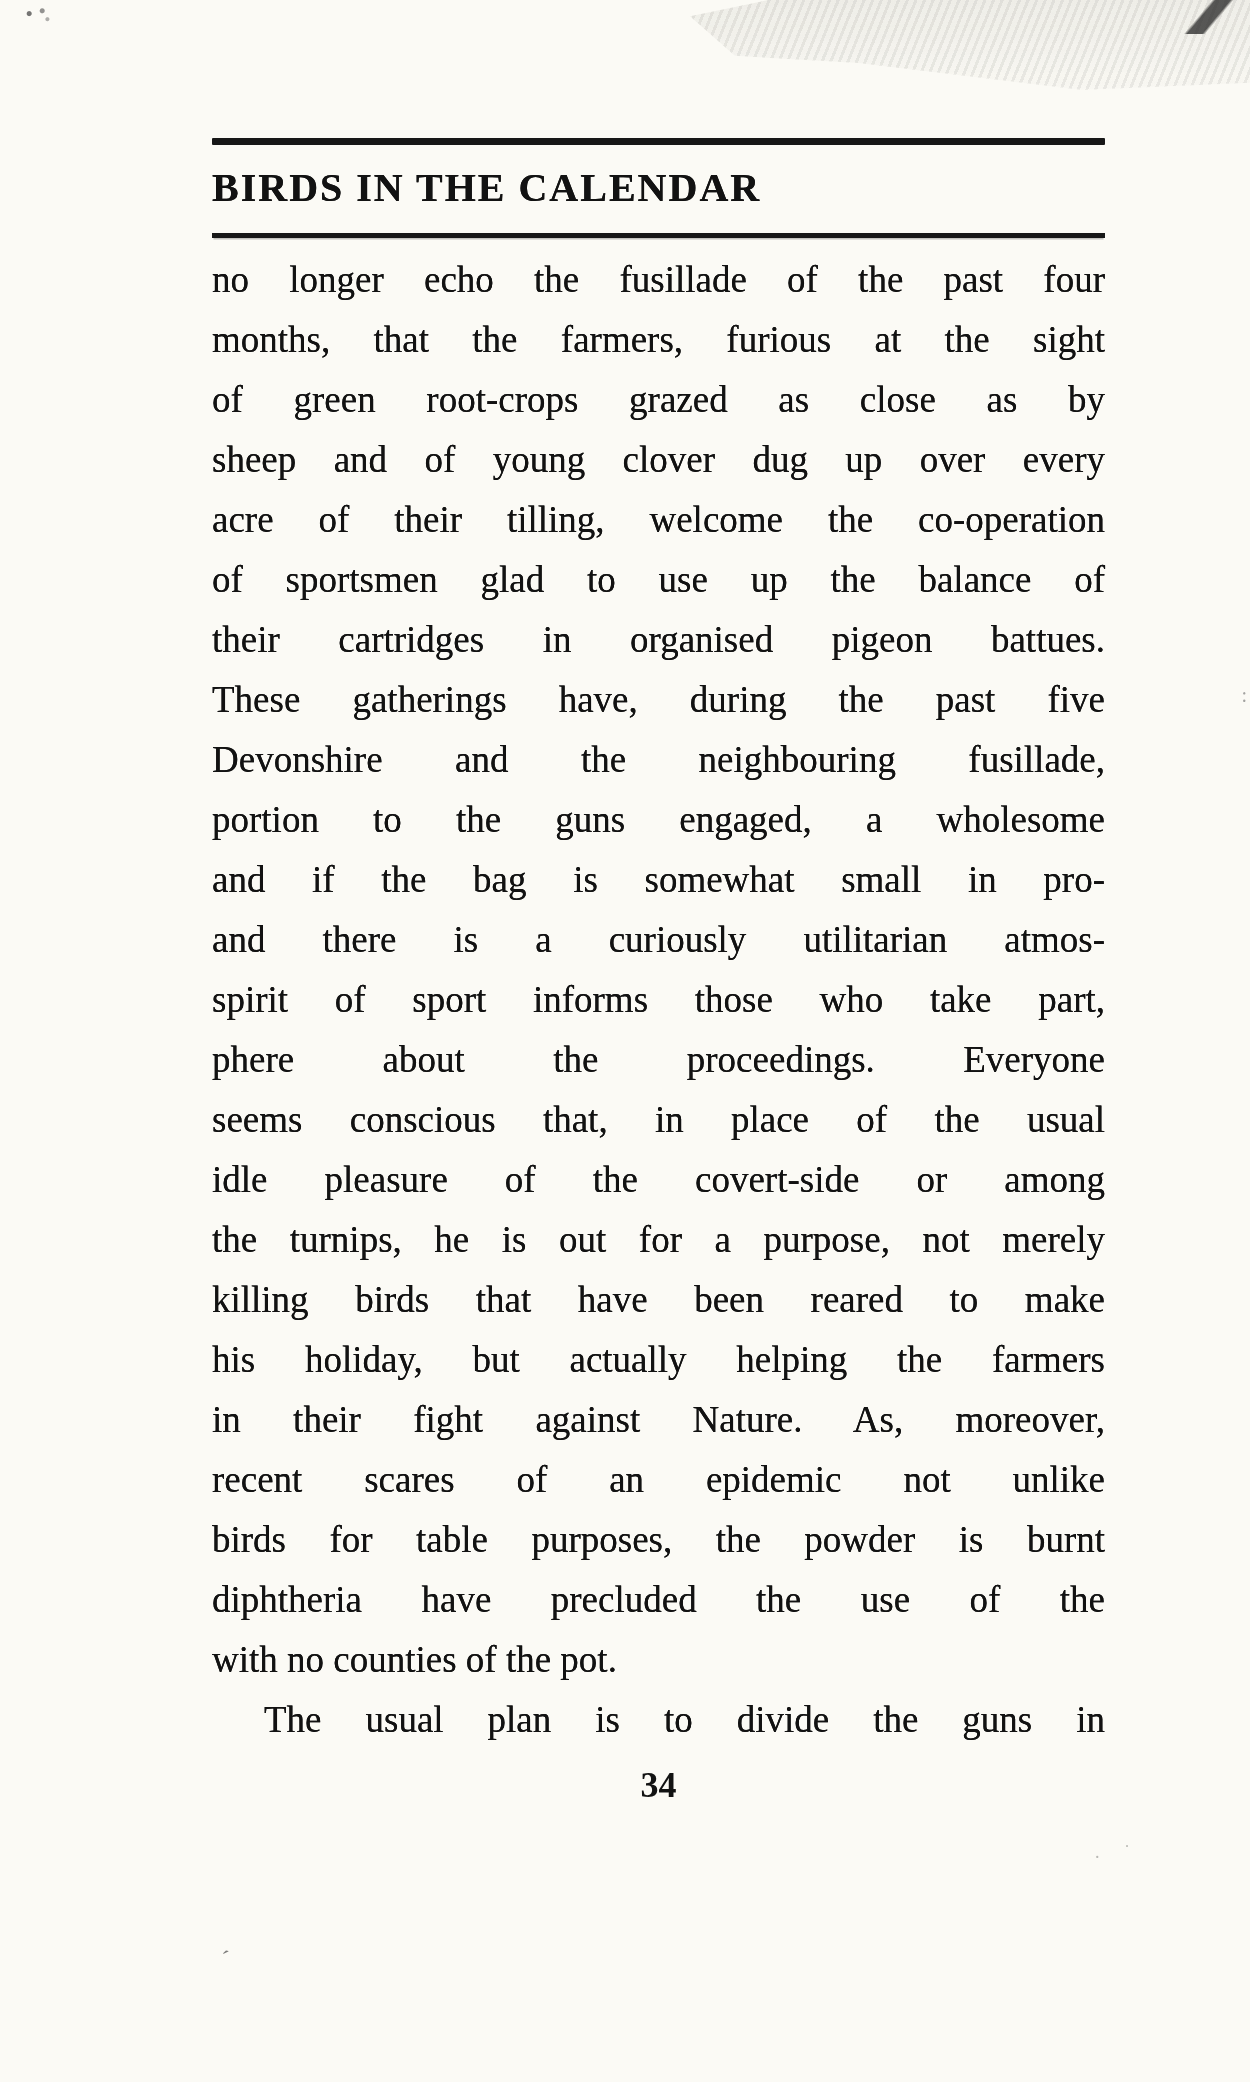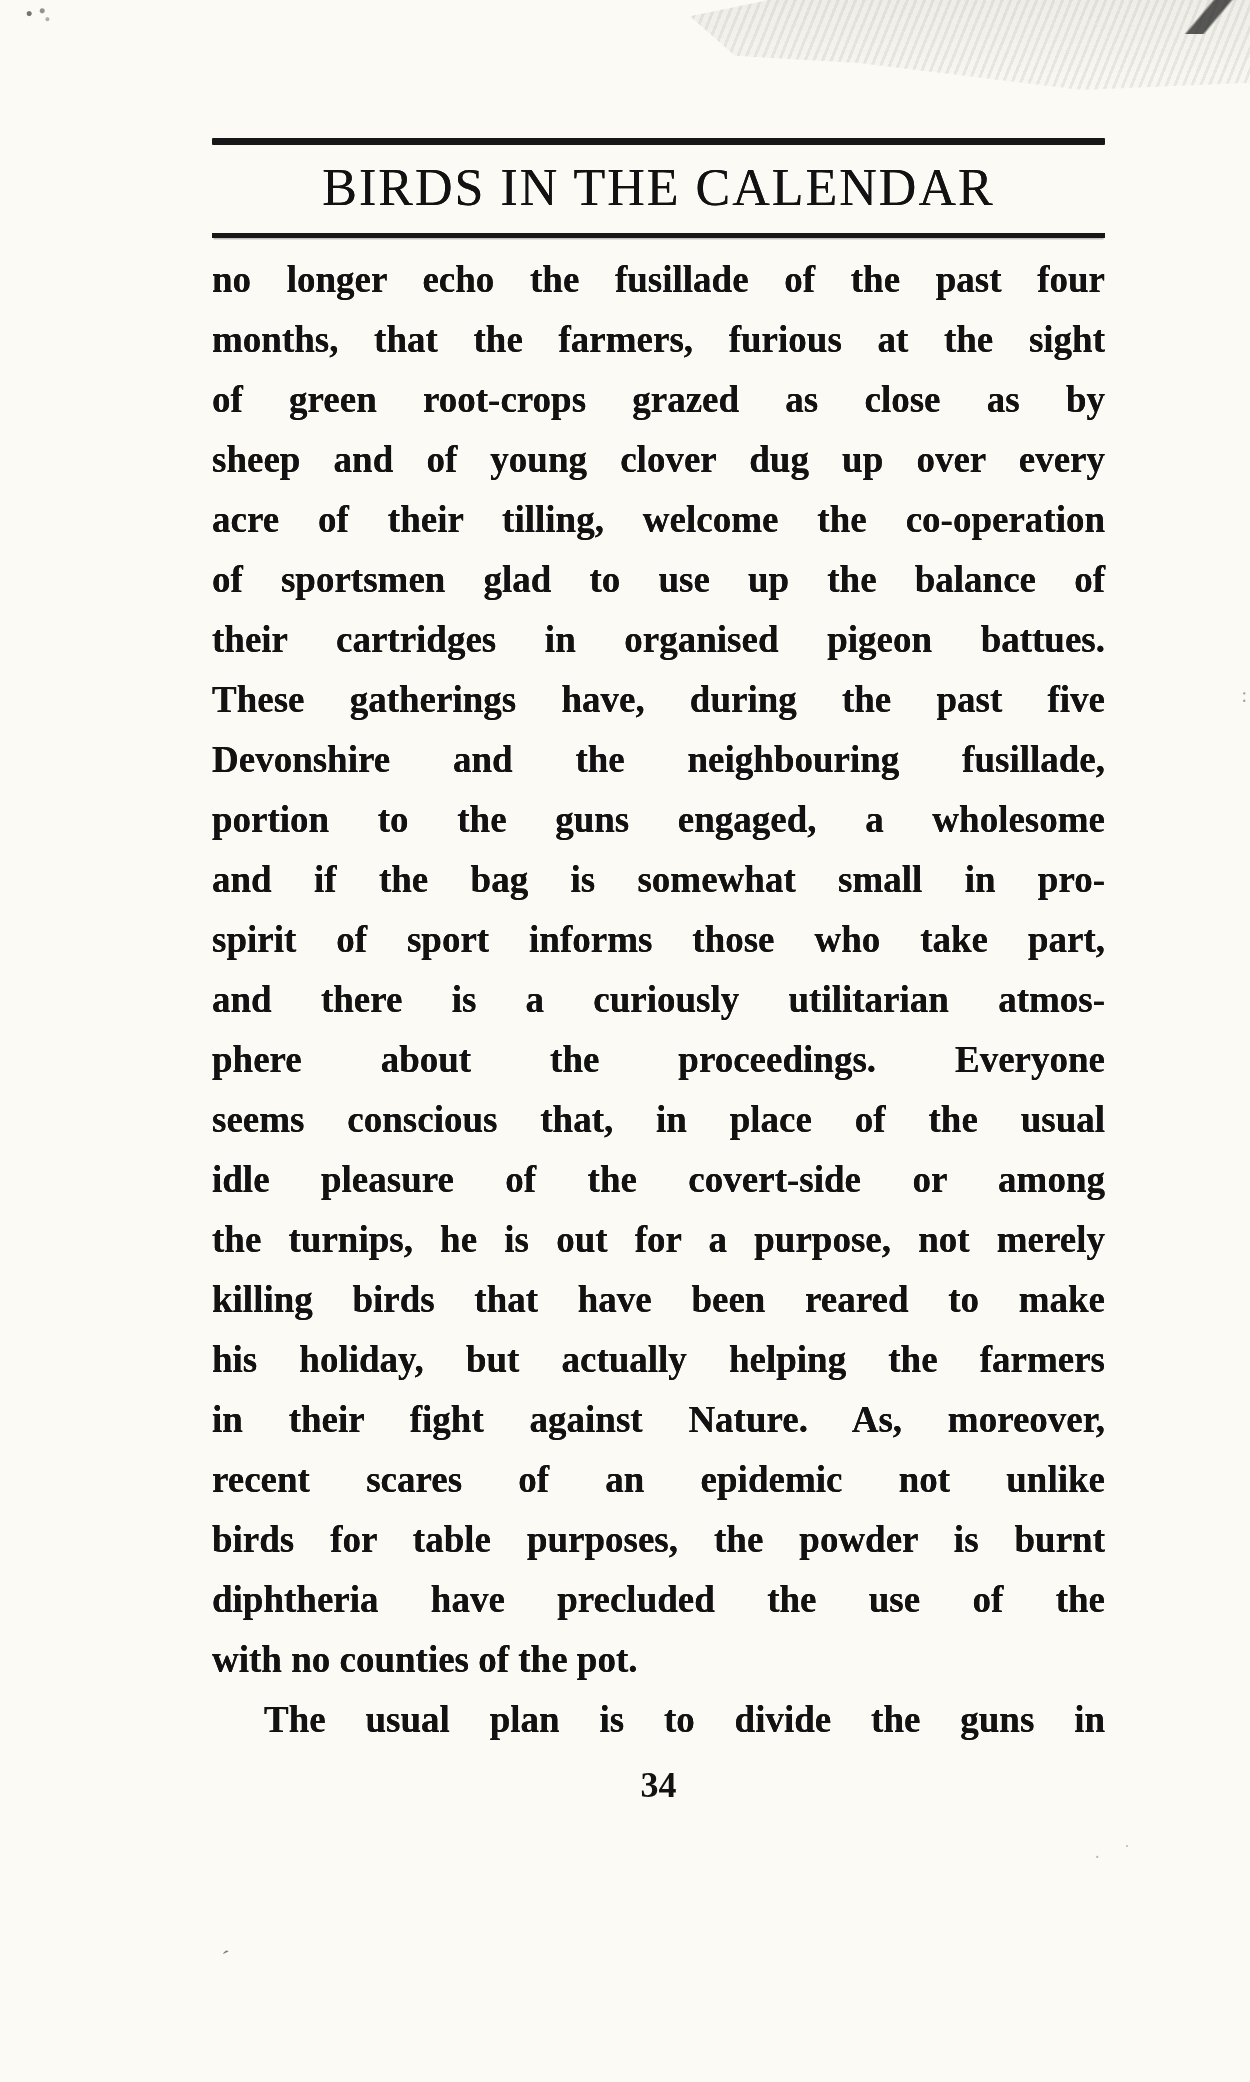--- a/index.html
+++ b/index.html
@@ -62,38 +62,37 @@
     left: 212px;
     top: 138px;
     width: 893px;
   }
   .rule { background: #171717; width: 100%; }
   .rule-top { height: 7px; border-radius: 1px; }
   .rule-bottom { height: 5px; margin-top: 10px; box-shadow: 0 3px 0 -1.5px rgba(23,23,23,0.25); }
 
   .title {
     margin-top: 8px;
-    font-size: 52px;
-    font-weight: normal;
+    font-size: 40px;
+    font-weight: bold;
     line-height: 70px;
-    text-align: center;
+    text-align: left;
     letter-spacing: 2px;
     text-shadow: 0 0 0.6px #121212;
   }
 
   .body-text {
     margin-top: 12px;
     font-size: 37px;
   }
   .line {
     line-height: 60px;
     text-align: justify;
     text-align-last: justify;
     text-shadow: 0 0 0.5px #121212;
-    font-weight: bold;
   }
   .line.last {
     text-align-last: left;
   }
   .paragraph.indented .line:first-child {
     text-indent: 52px;
   }
 
   .page-number {
     margin-top: 14px;
@@ -123,22 +122,22 @@
         <div class="line">months, that the farmers, furious at the sight</div>
         <div class="line">of green root-crops grazed as close as by</div>
         <div class="line">sheep and of young clover dug up over every</div>
         <div class="line">acre of their tilling, welcome the co-operation</div>
         <div class="line">of sportsmen glad to use up the balance of</div>
         <div class="line">their cartridges in organised pigeon battues.</div>
         <div class="line">These gatherings have, during the past five</div>
         <div class="line">Devonshire and the neighbouring fusillade,</div>
         <div class="line">portion to the guns engaged, a wholesome</div>
         <div class="line">and if the bag is somewhat small in pro-</div>
+        <div class="line">and there is a curiously utilitarian atmos-</div>
         <div class="line">spirit of sport informs those who take part,</div>
-        <div class="line">and there is a curiously utilitarian atmos-</div>
         <div class="line">phere about the proceedings. Everyone</div>
         <div class="line">seems conscious that, in place of the usual</div>
         <div class="line">idle pleasure of the covert-side or among</div>
         <div class="line">the turnips, he is out for a purpose, not merely</div>
         <div class="line">killing birds that have been reared to make</div>
         <div class="line">his holiday, but actually helping the farmers</div>
         <div class="line">in their fight against Nature. As, moreover,</div>
         <div class="line">recent scares of an epidemic not unlike</div>
         <div class="line">birds for table purposes, the powder is burnt</div>
         <div class="line">diphtheria have precluded the use of the</div>

